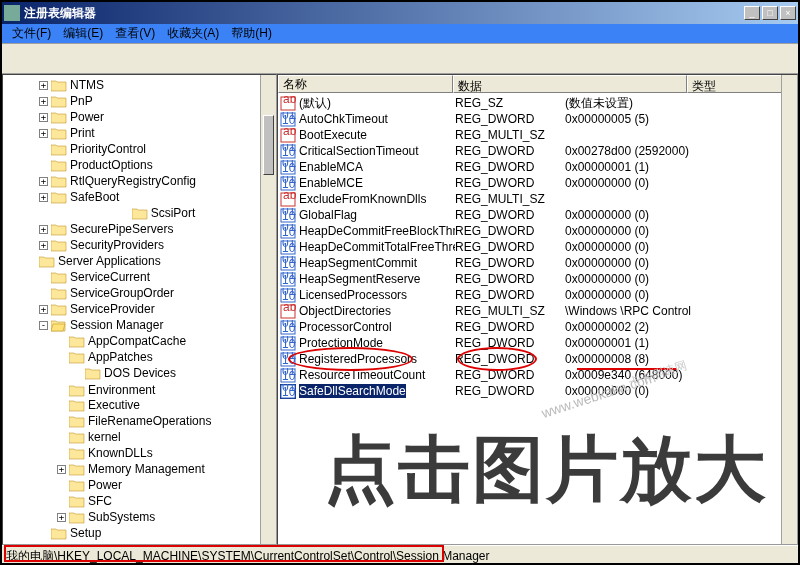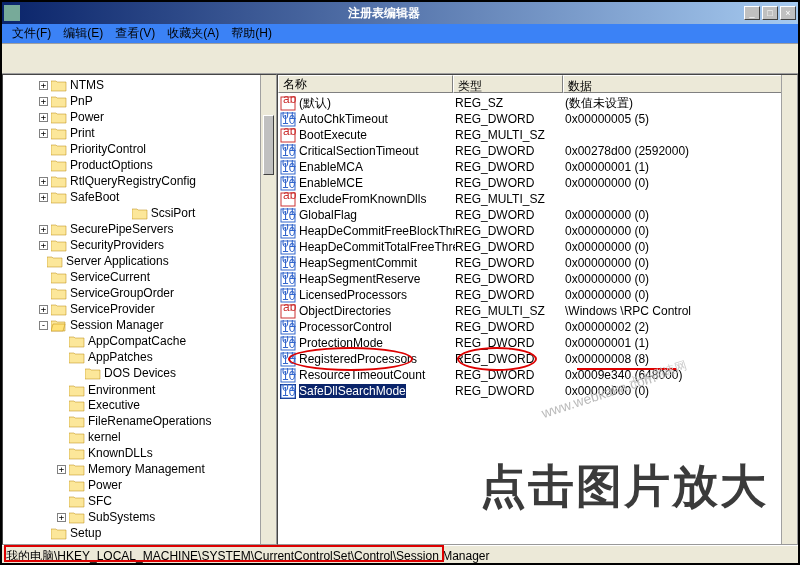--- a/index.html
+++ b/index.html
@@ -1,17 +1,17 @@
 <!DOCTYPE html>
 <html><head>
 <meta charset="utf-8">
 <style>
 * { margin: 0; padding: 0; box-sizing: border-box; font-family: "SimSun", "宋体", sans-serif; font-size: 12px; }
 body { width: 800px; height: 565px; background: #fff; position: relative; overflow: hidden; border: 2px solid #000; }
-.titlebar { height: 22px; background: linear-gradient(to right, #0a246a, #a6caf0); color: #fff; display: flex; align-items: center; padding: 0 2px; text-align: center; }
+.titlebar { height: 22px; background: linear-gradient(to right, #0a246a, #a6caf0); color: #fff; display: flex; align-items: center; padding: 0 2px; }
 .titlebar .icon { width: 16px; height: 16px; margin-right: 4px; background: #7a9;}
 .titlebar .title { flex: 1; font-weight: bold; }
 .winbtns { display: flex; gap: 2px; }
 .winbtn { width: 16px; height: 14px; background: #c0c0c0; border: 1px solid #fff; border-right-color: #404040; border-bottom-color: #404040; display: flex; align-items: center; justify-content: center; font-size: 9px; font-family: Arial; line-height:1; }
 .menubar { height: 20px; background: #3b82f6; display: flex; align-items: center; padding: 0 4px; border-bottom: 1px solid #a0a0a0; }
 .menuitem { padding: 2px 6px; cursor: default; }
 .toolbar { height: 30px; background: #ece9d8; border-bottom: 1px solid #a0a0a0; }
 .content { display: flex; height: calc(100% - 22px - 20px - 30px - 18px); }
 .tree { width: 275px; background: #fff; border: 1px inset #999; overflow: hidden; position: relative; }
 .vscroll { position: absolute; right: 0; top: 0; bottom: 0; width: 16px; background: #ece9d8; border-left: 1px solid #a0a0a0; }
@@ -28,21 +28,21 @@
 .lh { border: 1px solid #fff; border-right-color:#808080; border-bottom-color:#808080; padding: 2px 4px; }
 .list-body { padding-top: 2px; }
 .row { display: flex; align-items: center; height: 16px; padding-left: 2px; }
 .row.sel .c1 span { background: #0a246a; color: #fff; }
 .cell { overflow: hidden; white-space: nowrap; }
 .c1 { width: 175px; display:flex; align-items:center; }
 .c2 { width: 110px; }
 .c3 { flex: 1; }
 .valicon { width: 16px; height: 15px; margin-right: 3px; flex-shrink:0; }
 .statusbar { height: 18px; background: #ece9d8; border-top: 1px solid #fff; padding: 2px 4px; font-size: 12px; }
-.overlay-text { position: absolute; bottom: 45px; right: 30px; font-size: 46px; font-weight: bold; color: #3b3b3b; font-family: "Microsoft YaHei","SimHei"; letter-spacing: 2px; pointer-events: none; }
+.overlay-text { position: absolute; bottom: 45px; right: 30px; font-size: 72px; font-weight: bold; color: #3b3b3b; font-family: "Microsoft YaHei","SimHei"; letter-spacing: 2px; pointer-events: none; }
 .watermark { position: absolute; bottom: 160px; right: 140px; font-size: 14px; color: #bbb; transform: rotate(-18deg); pointer-events:none; font-family:Arial; }
 .watermark2 { position: absolute; bottom: 180px; right: 110px; font-size: 12px; color: #ccc; transform: rotate(-18deg); pointer-events:none; font-family:"SimSun"; }
 .red-ellipse { position: absolute; border: 2px solid #d00; border-radius: 50%; pointer-events: none; }
 .red-line { position: absolute; border-bottom: 2px solid #d00; pointer-events:none; }
 .red-box { position: absolute; border: 2px solid #d00; pointer-events:none; }
 </style>
 </head>
 <body>
 
 <div class="titlebar">
@@ -159,21 +159,21 @@
         </div>
         <div class="node" style="padding-left: 36px;">
           <span class="expander">+</span>
           <span class="fldr">
             <svg width="16" height="13" viewBox="0 0 16 13">
               <path d="M0 2h5l1 1h9v9H0z" fill="#fce79a" stroke="#b8860b" stroke-width="0.5"></path>
             </svg>
           </span>
           <span class="node-label">SecurityProviders</span>
         </div>
-        <div class="node" style="padding-left: 32px;">
+        <div class="node" style="padding-left: 24px;">
           <span class="expander empty"></span>
           <span class="fldr">
             <svg width="16" height="13" viewBox="0 0 16 13">
               <path d="M0 2h5l1 1h9v9H0z" fill="#fce79a" stroke="#b8860b" stroke-width="0.5"></path>
             </svg>
           </span>
           <span class="node-label">Server Applications</span>
         </div>
         <div class="node" style="padding-left: 36px;">
           <span class="expander empty"></span>
@@ -339,22 +339,22 @@
           <span class="node-label">StillImage</span>
         </div>
       </div>
     <div class="vscroll">
         <div class="thumb"></div>
       </div>
   </div>
   <div class="list">
     <div class="list-header">
       <div class="lh c1">名称</div>
+      <div class="lh c3">数据</div>
       <div class="lh c2">类型</div>
-      <div class="lh c3">数据</div>
     </div>
     <div class="list-body" id="listbody">
         <div class="row">
           <div class="cell c1">
             <span class="valicon"><svg width="16" height="15" viewBox="0 0 16 15">
                 <rect x="1" y="1" width="14" height="13" fill="#fff" stroke="#c33" stroke-width="1"></rect>
                 <text x="3" y="7" font-size="6" fill="#c33" font-family="Arial">ab</text>
               </svg></span>
             <span>(默认)</span>
           </div>

